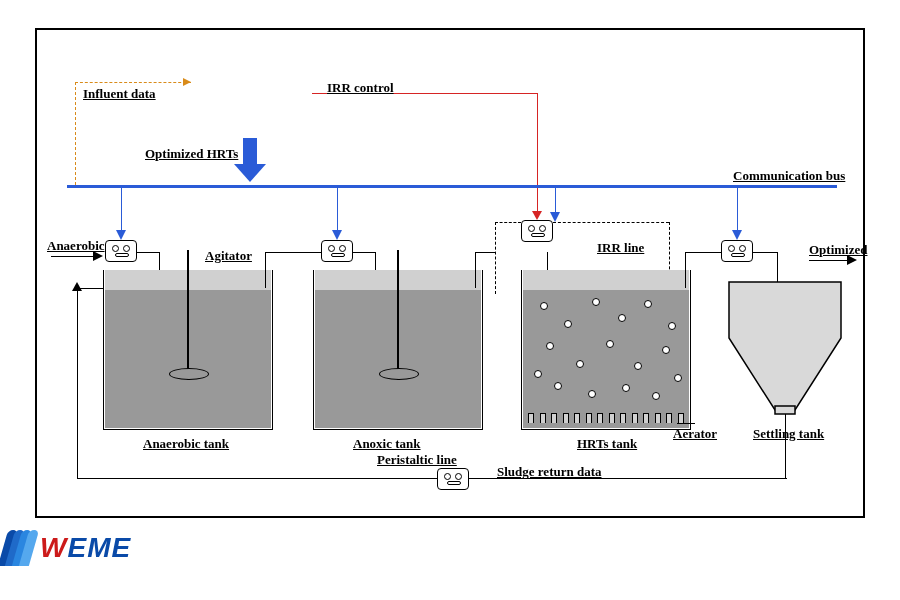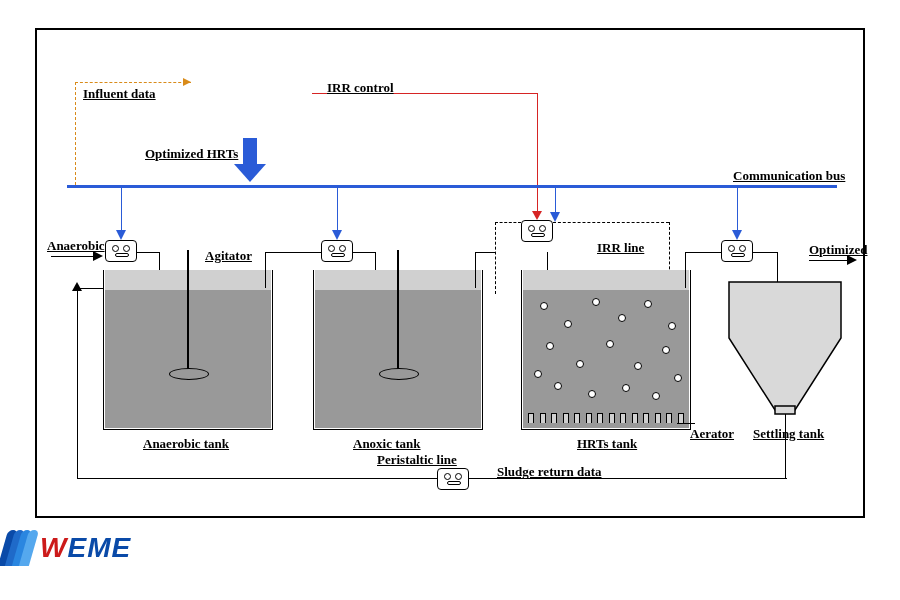--- a/index.html
+++ b/index.html
@@ -168,21 +168,21 @@
     <div class="bubble" style="left:112px; top:92px;"></div>
     <div class="bubble" style="left:140px; top:76px;"></div>
     <div class="bubble" style="left:32px; top:112px;"></div>
     <div class="bubble" style="left:66px; top:120px;"></div>
     <div class="bubble" style="left:100px; top:114px;"></div>
     <div class="bubble" style="left:130px; top:122px;"></div>
     <div class="bubble" style="left:152px; top:104px;"></div>
     <div class="bubble" style="left:12px; top:100px;"></div>
   </div>
   <div class="label bold" style="left:540px; top:406px;">HRTs tank</div>
-  <div class="label bold" style="left:653px; top:396px;">Aerator</div>
+  <div class="label bold" style="left:636px; top:396px;">Aerator</div>
   <div class="hline" style="left:640px; top:393px; width:18px; border-top:1px solid #000;"></div>
 
   <div class="vline" style="left:648px; top:222px; height:36px; border-left:1.5px solid #000;"></div>
   <div class="hline" style="left:648px; top:222px; width:36px; border-top:1.5px solid #000;"></div>
   <div class="hline" style="left:716px; top:222px; width:24px; border-top:1.5px solid #000;"></div>
   <div class="vline" style="left:740px; top:222px; height:36px; border-left:1.5px solid #000;"></div>
 
   <svg class="settler" style="left:688px; top:248px;" width="120" height="140">
     <polygon points="4,4 116,4 116,60 70,132 50,132 4,60" fill="#d9d9d9" stroke="#000" stroke-width="1.5"></polygon>
     <rect x="50" y="128" width="20" height="8" fill="#d9d9d9" stroke="#000" stroke-width="1.5"></rect>

